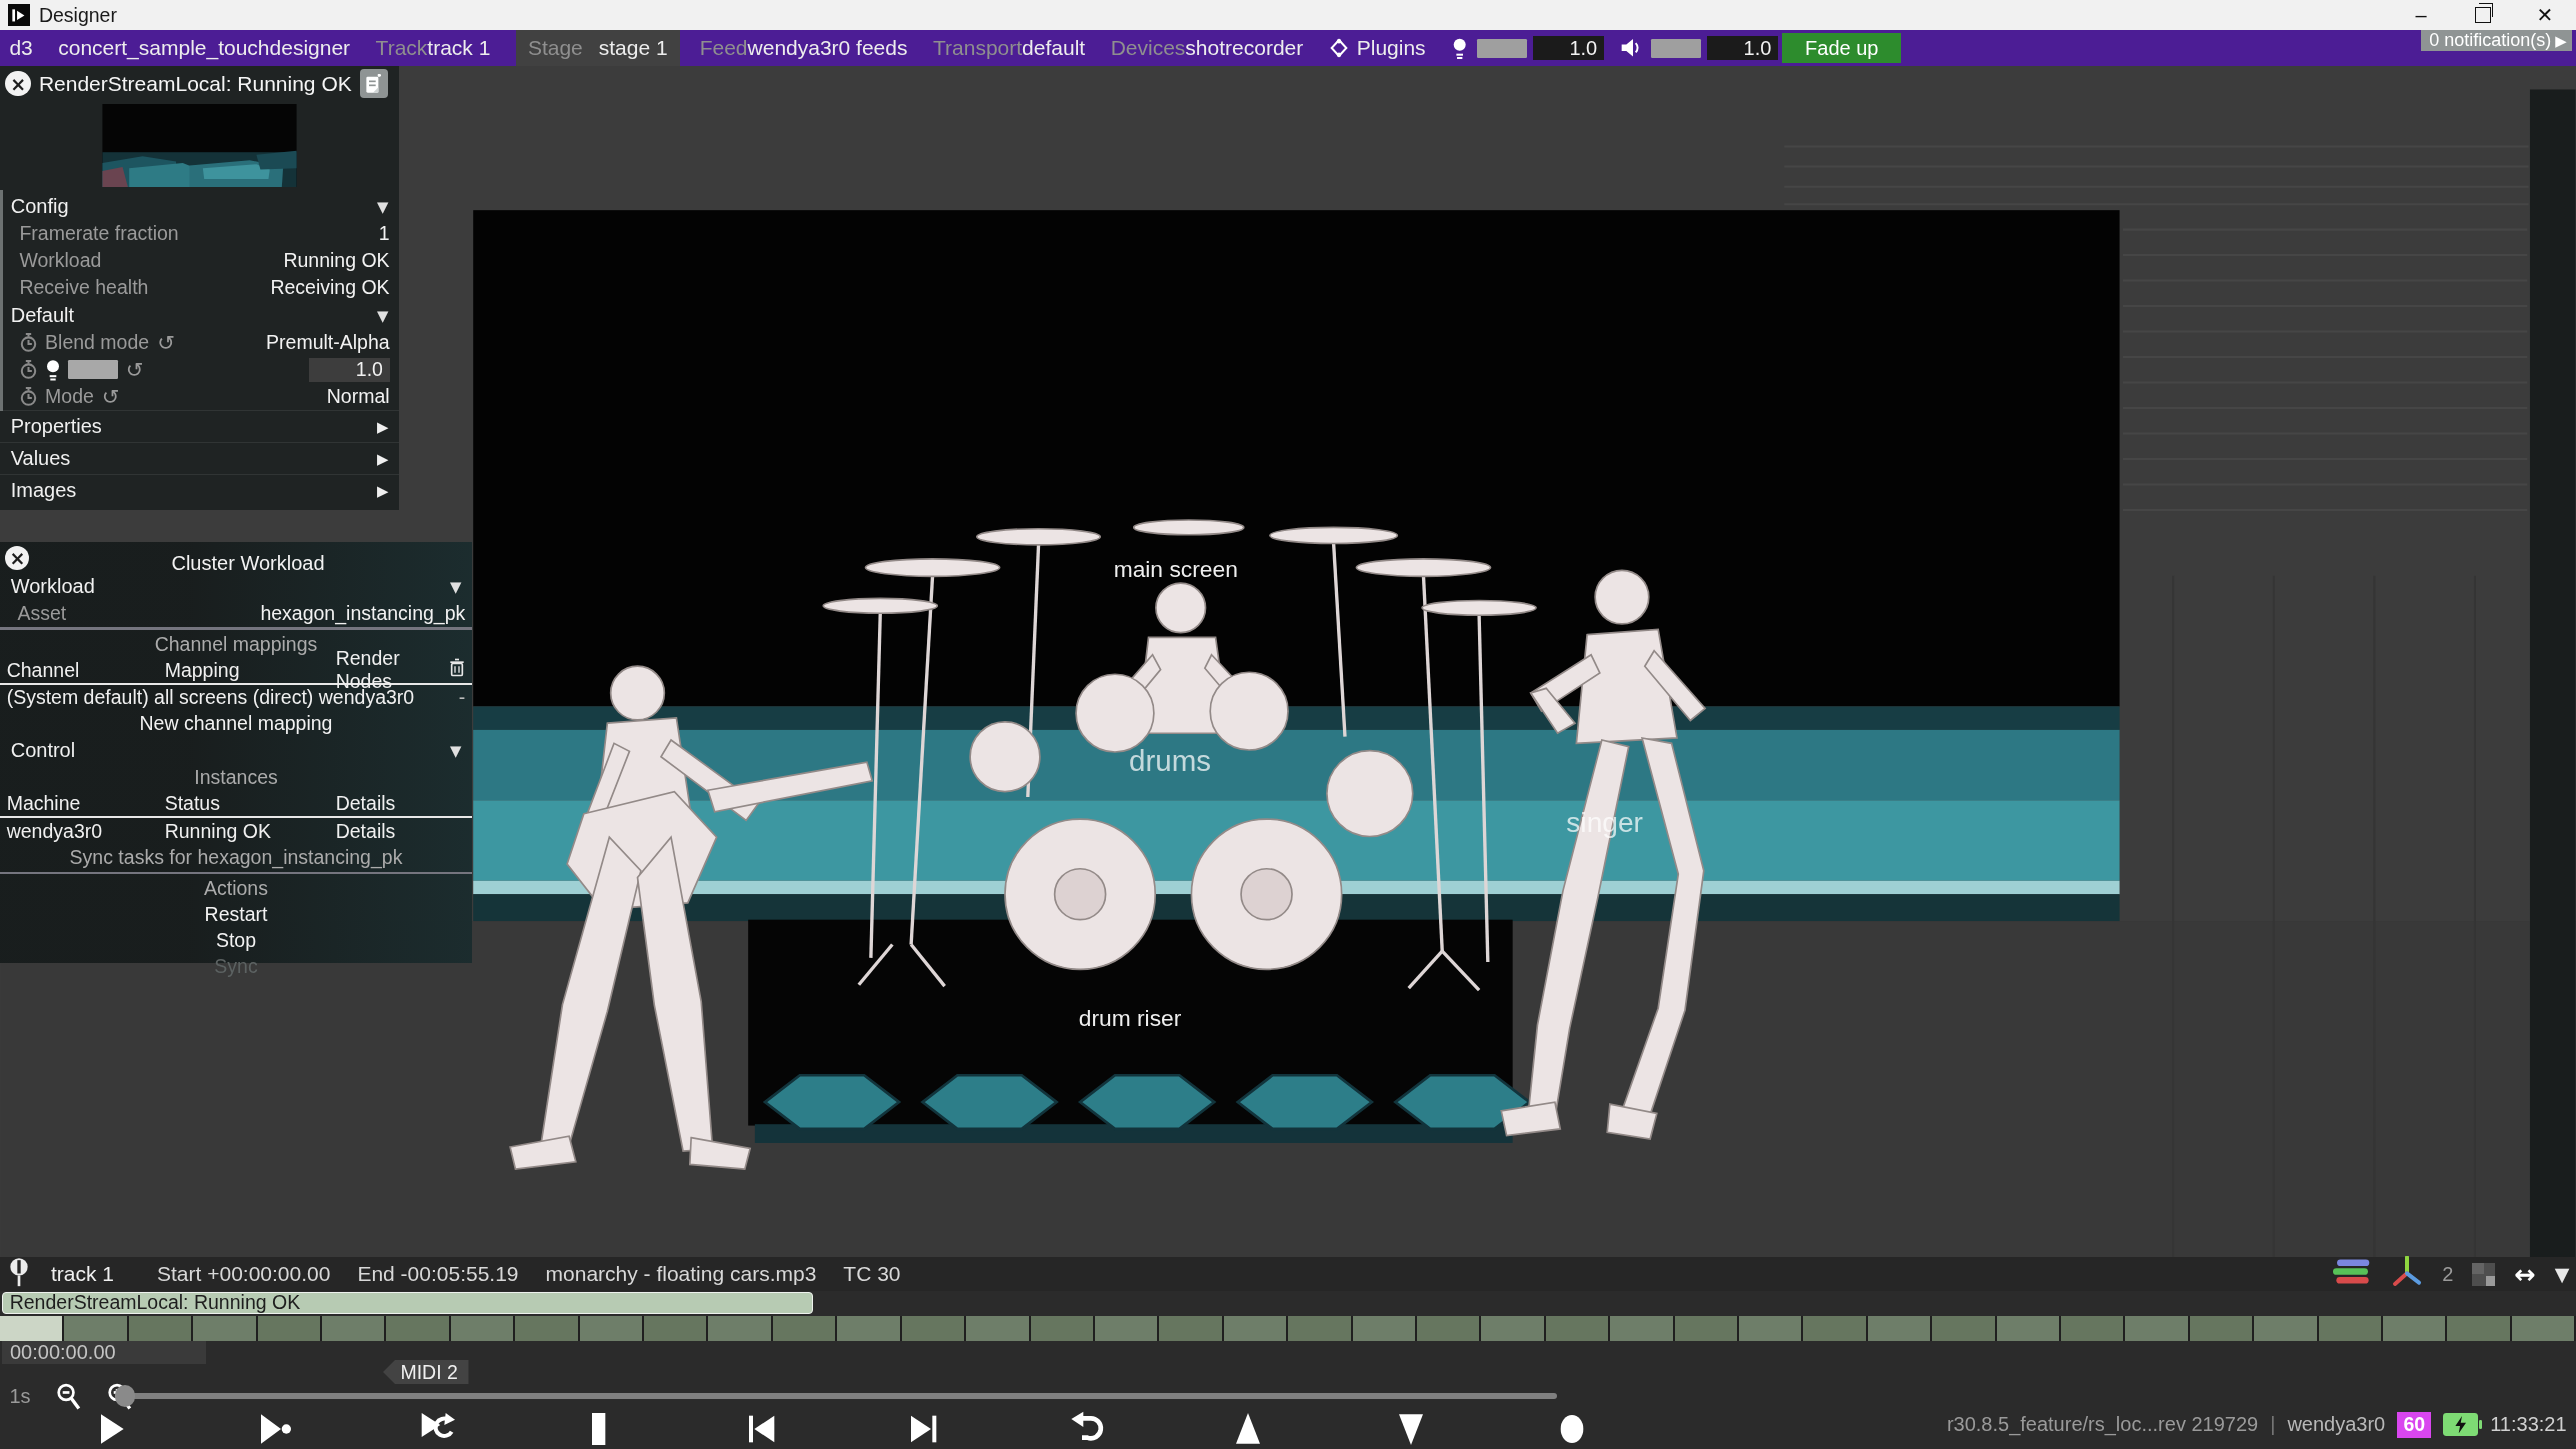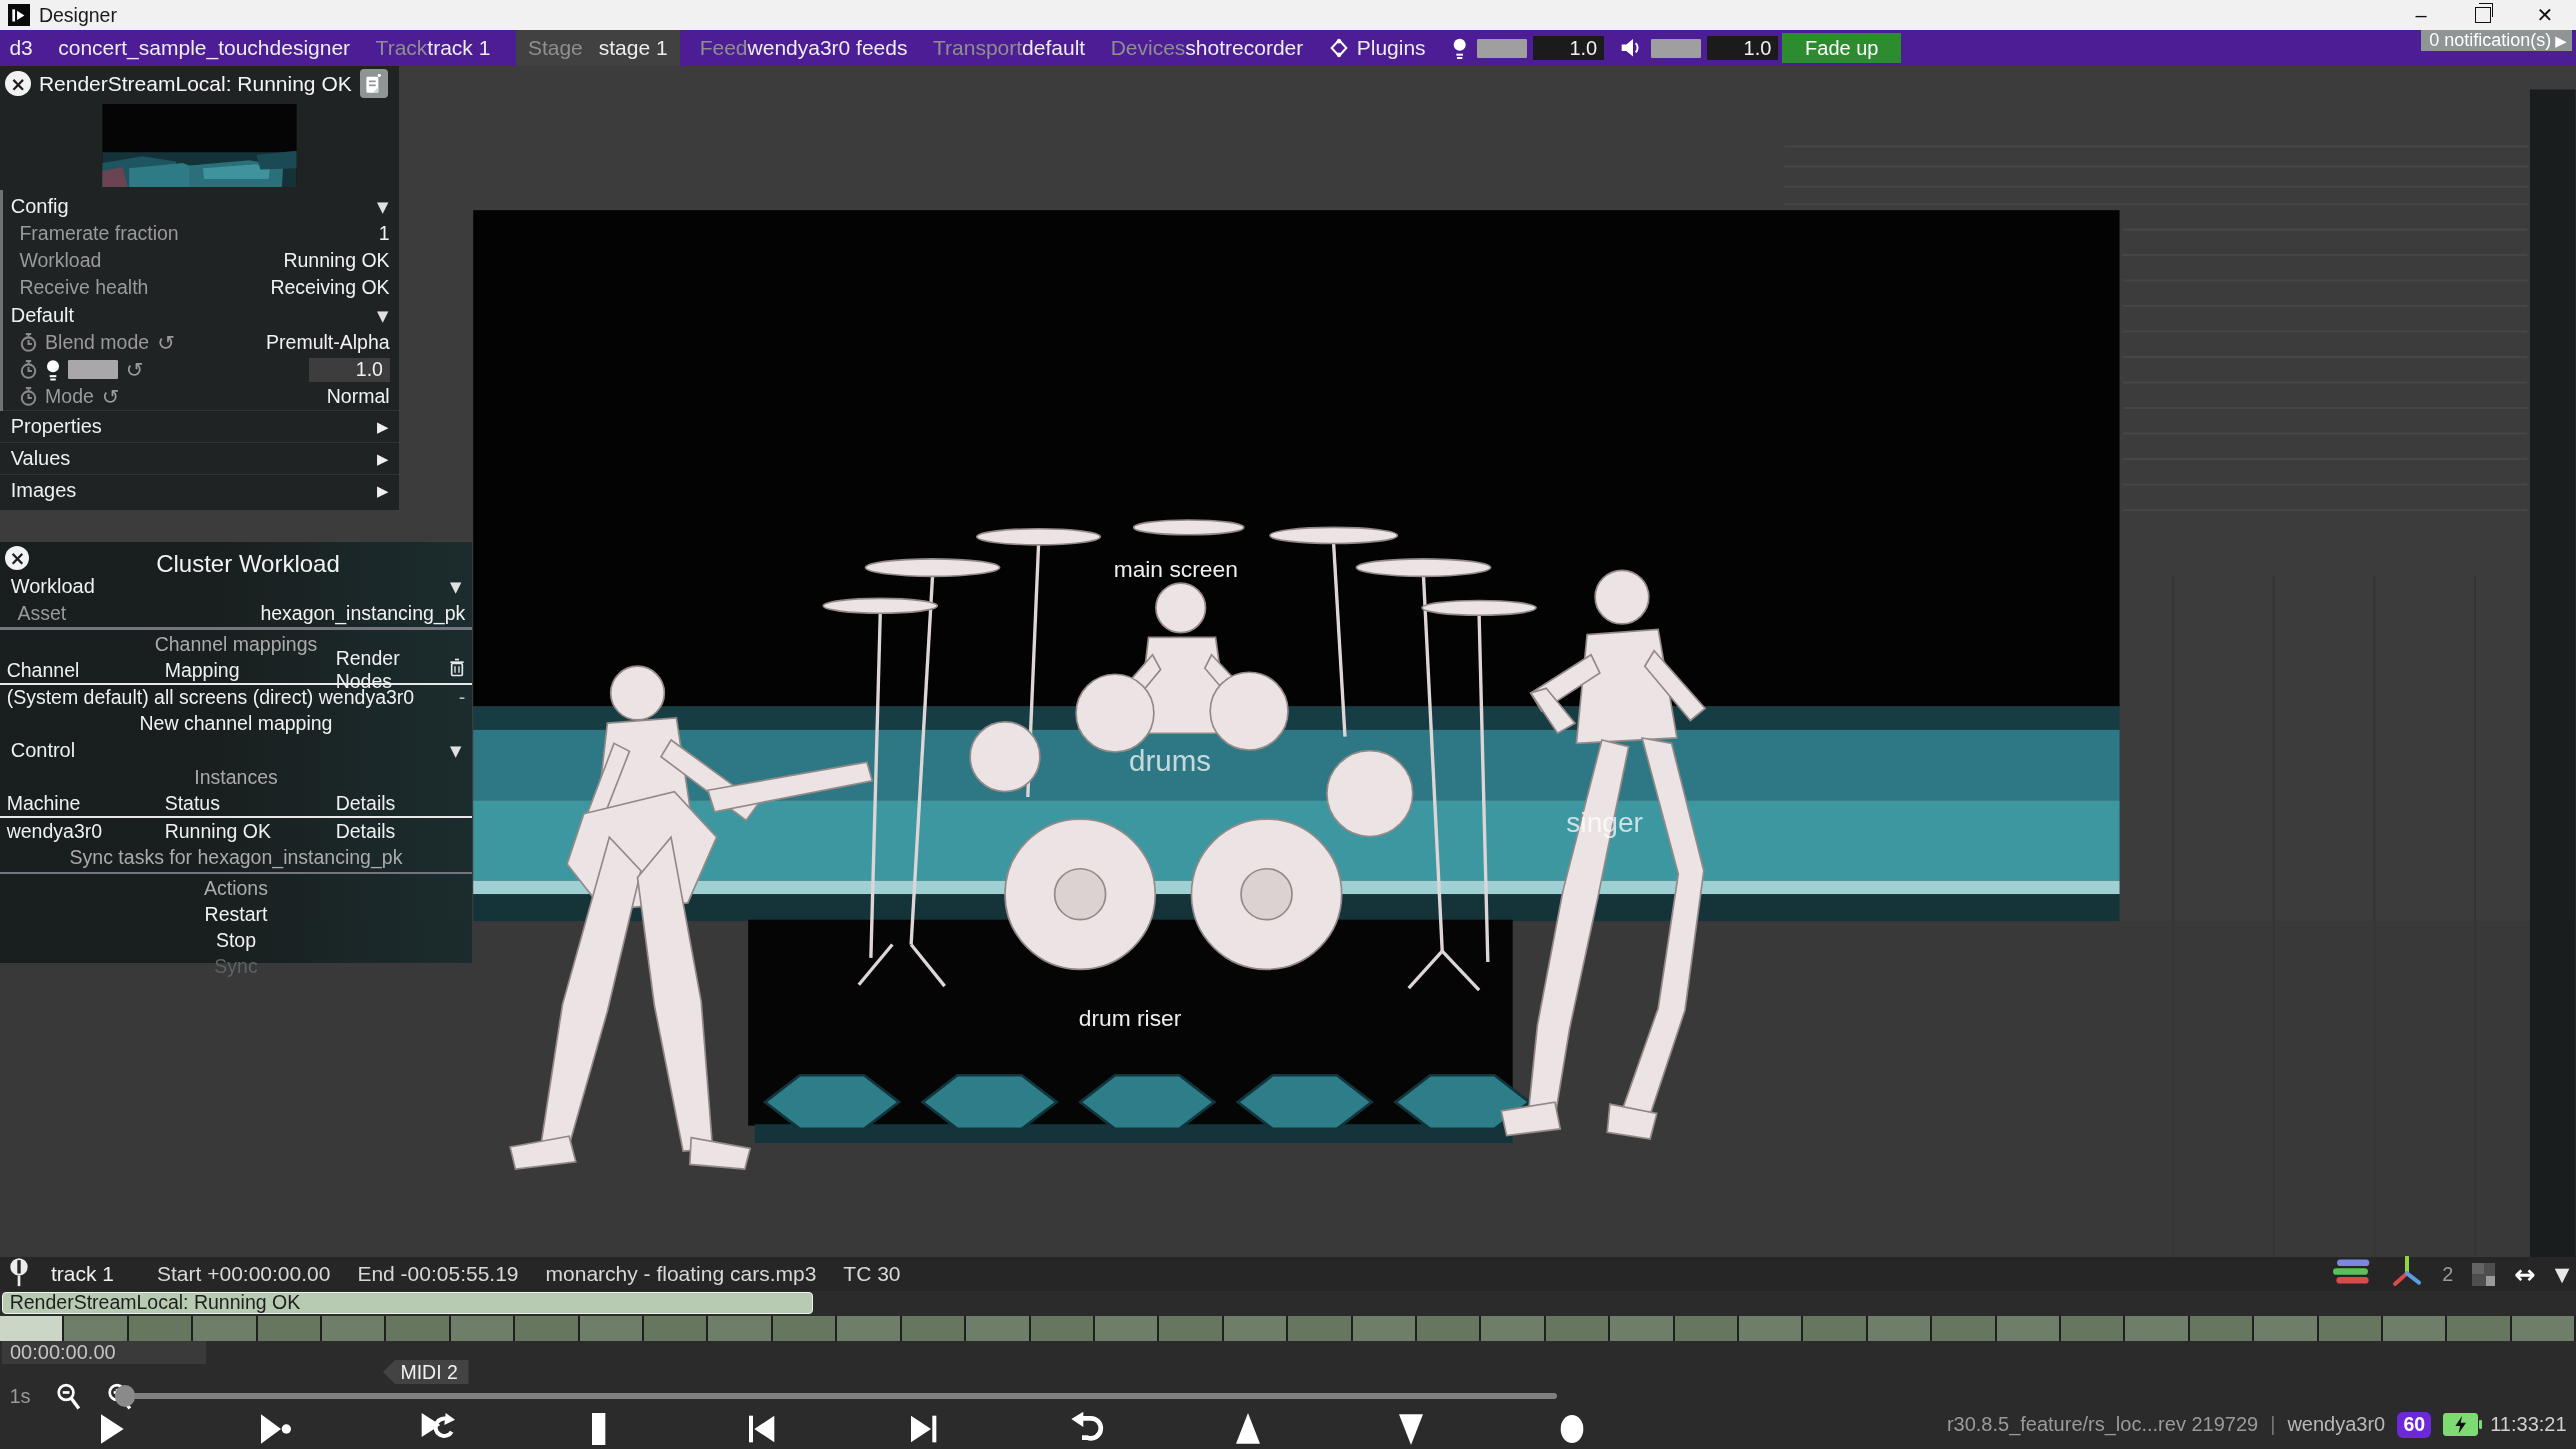--- a/index.html
+++ b/index.html
@@ -48,21 +48,21 @@
   .docico{width:28px;height:29.5px;background:#8f9494;border-radius:4px;display:flex;align-items:center;justify-content:center;}
   .thumbwrap{display:flex;justify-content:center;padding:2.7px 0 5.4px 0;}
   .linkrow{display:flex;align-items:center;justify-content:space-between;font-size:20px;color:#f0f0f0;height:31px;padding:0 10.7px;border-top:1.3px solid #303434;}
   .linkrow .tri{font-size:14.8px;}
   .scrollhint{position:absolute;left:0;top:124px;width:3.4px;height:221px;background:#6d7272;}
   .inlico{display:flex;align-items:center;margin-right:6.7px;}
   .undo{color:#9a9a9a;font-size:21px;margin-left:8px;}
   .pvalbox{margin-left:auto;background:#3d3d3d;width:74px;height:24px;display:flex;align-items:center;justify-content:flex-end;padding-right:6.7px;color:#f2f2f2;font-size:19.5px;}
   
   .cw-header{display:flex;align-items:center;height:31px;padding:0 5.4px;}
-  .cw-title{flex:1;text-align:center;font-size:24px;color:#f2f2f2;margin-top:12px;}
+  .cw-title{flex:1;text-align:center;font-size:20px;color:#f2f2f2;margin-top:12px;}
   .crow{font-size:19.5px;height:26px;display:flex;align-items:center;padding:0 6.7px;}
   .ccenter{justify-content:center;color:#ababab;}
   .ccenter.white{color:#f2f2f2;}
   .ccenter.dim{color:#5c6262;}
   .sep{height:2.7px;background:#75757f;margin:1.3px 0;}
   .tblhead{display:flex;font-size:19.5px;color:#f0f0f0;height:25.5px;align-items:center;padding:0 6.7px;border-bottom:2px solid #e8e8e8;}
   .c1{width:158px;} .c2{width:171px;} .c3{flex:1;display:flex;align-items:center;gap:6.7px;}
   
   .timeline{width:2576px;height:192px;background:#2b2b2b;position:relative;}
   .trackhead{height:34px;background:#262626;display:flex;align-items:center;font-size:21px;color:#d8d8d8;padding:0 6.7px;gap:27px;}
@@ -79,21 +79,21 @@
       clip-path:polygon(0 50%,12px 0,100% 0,100% 100%,12px 100%);}
   .zoomrow{position:absolute;left:0;top:43px;height:25.5px;width:100%;display:flex;align-items:center;}
   .zscale{color:#9a9a9a;font-size:20px;margin-left:9.4px;}
   .zbtn{margin-left:25.5px;display:flex;align-items:center;}
   .slider{position:absolute;left:131px;top:9.4px;width:1426px;height:6px;background:#808080;border-radius:3.4px;}
   .sliderhandle{position:absolute;left:115px;top:1.3px;width:20px;height:21.5px;background:#8a8a8a;border-radius:10px;}
   .transport{position:absolute;left:0;top:68px;height:40px;width:100%;}
   .tbtn{position:absolute;top:0;width:40px;height:40px;display:flex;align-items:center;justify-content:center;}
   .statusgrp{position:absolute;right:9.4px;top:71px;display:flex;align-items:center;gap:12px;font-size:20px;}
   .ver{color:#9a9a9a;} .pipe{color:#777;} .usr{color:#b8b8b8;}
-  .fpsbadge{background:#6d28d9;color:#fff;border-radius:6px;width:34px;height:25.5px;display:flex;align-items:center;justify-content:center;font-weight:bold;font-size:19.5px;}
+  .fpsbadge{background:#d946ef;color:#fff;border-radius:0;width:34px;height:25.5px;display:flex;align-items:center;justify-content:center;font-weight:bold;font-size:19.5px;}
   .battery{position:relative;width:35px;height:23px;background:#7edb74;border-radius:3.4px;display:flex;align-items:center;justify-content:center;}
   .battery:after{content:"";position:absolute;right:-4px;top:6.7px;width:3.4px;height:9.4px;background:#7edb74;border-radius:1.3px;}
   .clock{color:#d0d0d0;}
   .checker{width:23px;height:23px;background:#4e4e4e;position:relative;}
   .checker:before{content:"";position:absolute;left:0;top:0;width:11.4px;height:11.4px;background:#646464;}
   .checker:after{content:"";position:absolute;right:0;bottom:0;width:9.4px;height:9.4px;background:#9a9a9a;}
   .lcount{color:#9a9a9a;font-size:20px;}
   .harrow{color:#fff;font-size:25.5px;font-weight:bold;}
   .dtri{color:#e8e8e8;font-size:19px;}
 </style>

